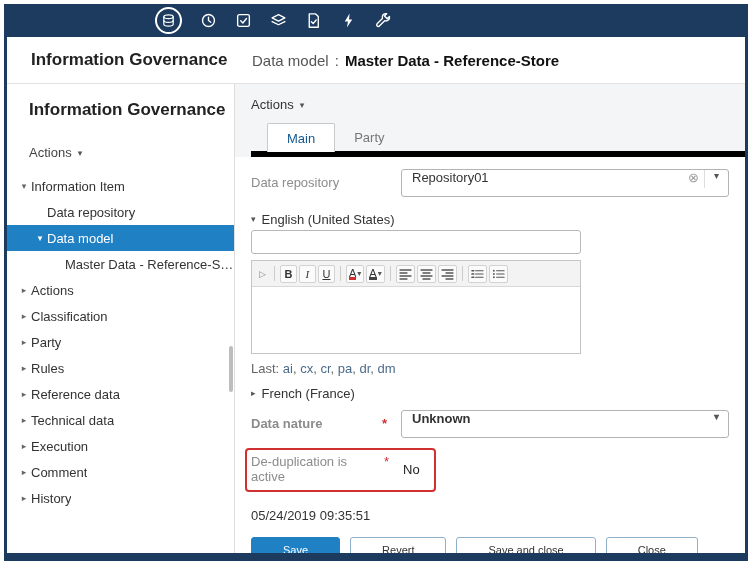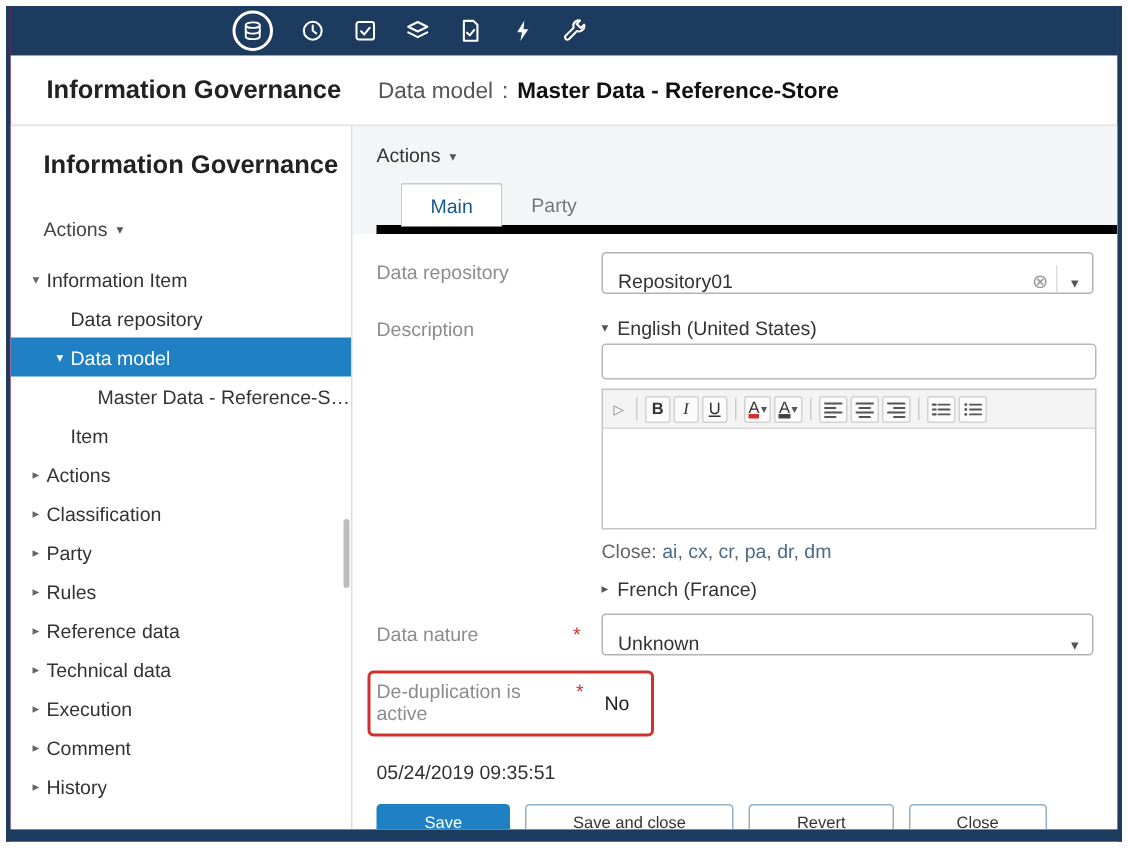--- a/index.html
+++ b/index.html
@@ -1,21 +1,21 @@
 <!DOCTYPE html>
 <html><head>
 <meta charset="utf-8">
 <style>
   * { box-sizing: border-box; margin: 0; padding: 0; }
   html,body { background:#fff; }
   body { font-family: "Liberation Sans", sans-serif; width:752px; height:565px; }
 
   .outer { width:752px; height:565px; background:#fff; padding:4px; }
   .frame { width:100%; height:100%; border-left:3px solid #1c3b5e; border-right:3px solid #1c3b5e;
-           border-bottom:8px solid #1c3b5e; display:flex; flex-direction:column; overflow:hidden; background:#be185d; }
+           border-bottom:8px solid #1c3b5e; display:flex; flex-direction:column; overflow:hidden; background:#3b82f6; }
 
   
   .topbar { height:33px; background:#1c3b5e; display:flex; align-items:center; padding-left:148px; gap:17px; flex:0 0 33px; }
   .tb-icon { width:18px; height:18px; display:flex; align-items:center; justify-content:center; cursor:pointer; }
   .tb-icon svg { width:17px; height:17px; stroke:#fff; fill:none; stroke-width:1.3; stroke-linecap:round; stroke-linejoin:round; }
   .tb-icon-active { border:2px solid #fff; border-radius:50%; width:27px; height:27px; flex:0 0 27px; }
   .tb-icon-active svg { width:15px; height:15px; }
 
   
   .header { height:47px; flex:0 0 47px; display:flex; align-items:center; background:#fff; border-bottom:1px solid #e2e2e2; }
@@ -50,21 +50,21 @@
   .tab-bar { display:flex; padding-left:16px; border-bottom:6px solid #000000; }
   .tab { padding:7px 19px 6px; font-size:13px; color:#777; cursor:pointer; }
   .tab.active { background:#fff; border:1px solid #c9c9c9; border-bottom:none; color:#14598f; margin-bottom:-1px; border-radius:2px 2px 0 0; }
 
   .content { padding:12px 16px 0; flex:1; overflow:hidden; }
   .form-row { display:flex; margin-bottom:10px; }
   .flabel { flex:0 0 150px; display:flex; justify-content:space-between; padding:6px 14px 0 0; font-size:13px; color:#8c8c8c; }
   .flabel .req { color:#d03030; }
   .fvalue { font-size:13px; color:#333; }
 
-  .combo { width:330px; height:28px; border:1px solid #b3b3b3; border-radius:3px; display:flex; align-items:flex-end; background:#fff; cursor:pointer; }
+  .combo { width:330px; height:28px; border:1px solid #b3b3b3; border-radius:3px; display:flex; align-items:flex-start; background:#fff; cursor:pointer; }
   .combo .ctext { flex:1; padding:0 10px; font-size:13px; color:#333; }
   .combo .clear { color:#999; font-size:13px; padding:0 5px; cursor:pointer; }
   .combo .csep { width:1px; height:18px; background:#ddd; }
   .combo .ccaret { color:#555; font-size:10px; padding:0 9px; cursor:pointer; }
 
   .locale { display:flex; align-items:center; gap:6px; font-size:13px; color:#333; padding-top:4px; height:20px; cursor:pointer; }
   .text-input { width:330px; height:24px; border:1px solid #b8b8b8; border-radius:3px; margin:3px 0 6px; background:#fff; font:13px "Liberation Sans", sans-serif; padding:0 8px; color:#333; }
 
   .editor { width:330px; border:1px solid #c5c5c5; background:#fff; }
   .editor-toolbar { background:#f3f3f3; border-bottom:1px solid #d8d8d8; display:flex; align-items:center; padding:3px 4px; gap:2px; height:26px; }
@@ -78,21 +78,21 @@
   .tbtn.u { text-decoration:underline; }
   .a-red { border-bottom:3px solid #d03030; line-height:10px; height:12px; display:inline-block; }
   .a-dark { border-bottom:3px solid #444; line-height:10px; height:12px; display:inline-block; }
   .mini-caret { font-size:8px; color:#555; margin-left:1px; }
   .editor-body { height:66px; background:#fff; cursor:text; }
 
   .tags-row { margin-top:7px; font-size:13px; color:#666; height:18px; }
   .tag-link { color:#4a6b8a; cursor:pointer; }
   .french-row { margin-top:3px; height:18px; }
 
-  .row-nature { margin-top:6px; }
+  .row-nature { margin-top:6px;font-weight:bold; }
 
   .annotation-box { display:inline-flex; align-items:center; border:2px solid #d03030; border-radius:4px;
                     padding:4px 14px 6px 4px; margin-left:-6px; }
   .annotation-box .flabel { padding-top:0; flex:0 0 152px; }
   .fvalue-strong { font-size:13px; color:#222; }
 
   .btn-row { display:flex; gap:10px; margin-top:14px; }
   .btn { font-family:"Liberation Sans", sans-serif; font-size:11px; padding:6px 31px; border-radius:3px;
          background:#fff; border:1px solid #8fb0c9; color:#333; cursor:pointer; }
   .btn.primary { background:#2080c4; border-color:#2080c4; color:#fff; }
@@ -174,24 +174,20 @@
               <span class="tlabel">Data repository</span>
             </div>
             <div class="tree-item level-1 selected">
               <span class="arrow">▾</span>
               <span class="tlabel">Data model</span>
             </div>
             <div class="tree-item level-2">
               <span class="arrow"></span>
               <span class="tlabel">Master Data - Reference-Store</span>
             </div>
-            <div class="tree-item level-1">
-              <span class="arrow"></span>
-              <span class="tlabel">Item</span>
-            </div>
             <div class="tree-item level-0">
               <span class="arrow">▸</span>
               <span class="tlabel">Actions</span>
             </div>
             <div class="tree-item level-0">
               <span class="arrow">▸</span>
               <span class="tlabel">Classification</span>
             </div>
             <div class="tree-item level-0">
               <span class="arrow">▸</span>
@@ -245,23 +241,20 @@
               </div>
             <div class="combo">
               <span class="ctext">Repository01</span>
               <span class="clear">⊗</span>
               <span class="csep"></span>
               <span class="ccaret">▾</span>
             </div>
           </div>
 
           <div class="form-row">
-            <div class="flabel">
-                <span>Description</span>
-              </div>
             <div>
               <div class="locale">
                 <span class="caret">▾</span>
                 <span>English (United States)</span>
               </div>
               <input class="text-input" type="text" value="" style="">
               <div class="editor">
                 <div class="editor-toolbar">
                   <span class="exp">▷</span>
                   <span class="tsep"></span>
@@ -305,21 +298,21 @@
                         <path d="M5 2.5h8M5 6h8M5 9.5h8"></path>
                         <circle cx="2" cy="2.5" r="1" fill="#555" stroke="none"></circle>
                         <circle cx="2" cy="6" r="1" fill="#555" stroke="none"></circle>
                         <circle cx="2" cy="9.5" r="1" fill="#555" stroke="none"></circle>
                       </svg>
                     </span>
                 </div>
                 <div class="editor-body"></div>
               </div>
               <div class="tags-row">
-                <span>Close:</span>
+                <span>Last:</span>
                 <span> <a class="tag-link">ai</a>, <a class="tag-link">cx</a>, <a class="tag-link">cr</a>, <a class="tag-link">pa</a>, <a class="tag-link">dr</a>, <a class="tag-link">dm</a></span>
               </div>
               <div class="locale french-row">
                 <span class="caret">▸</span>
                 <span>French (France)</span>
               </div>
             </div>
           </div>
 
           <div class="form-row row-nature">
@@ -342,22 +335,22 @@
               <span class="fvalue-strong">No</span>
             </div>
           </div>
 
           <div class="form-row">
             <span class="fvalue" style="padding-top:6px">05/24/2019 09:35:51</span>
           </div>
 
           <div class="btn-row">
               <button class="btn primary">Save</button>
+              <button class="btn">Revert</button>
               <button class="btn">Save and close</button>
-              <button class="btn">Revert</button>
               <button class="btn">Close</button>
             </div>
 
         </div>
       </main>
     </div>
   </div>
 </div>
 
 </body></html>

